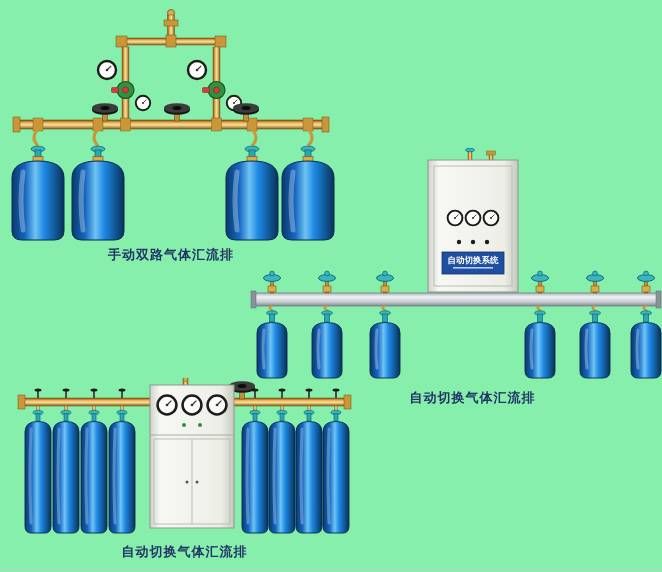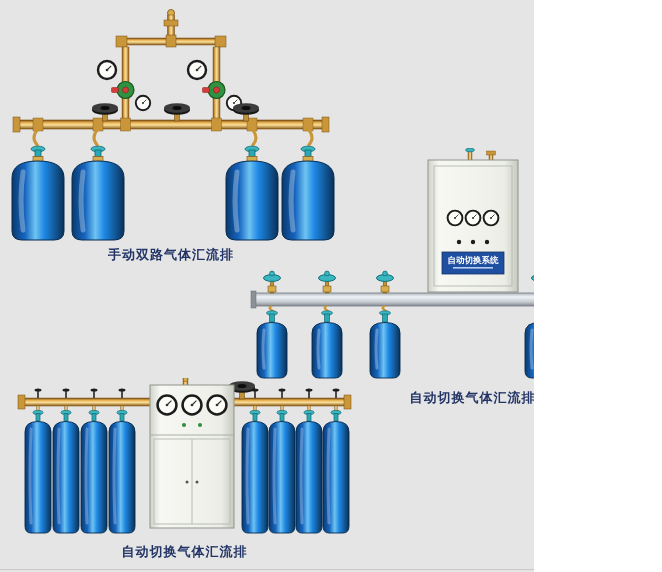--- a/index.html
+++ b/index.html
@@ -1,17 +1,17 @@
 <!DOCTYPE html>
 <html><head>
 <meta charset="utf-8">
 <style>
   html,body{margin:0;padding:0;background:#fff;}
   body{font-family:"Liberation Sans",sans-serif;}
-  #stage{position:relative;width:534px;height:572px;background:#e5e5e5;overflow:hidden;}
+  #stage{position:relative;width:662px;height:572px;background:#86efac;overflow:hidden;}
   .product{position:absolute;display:block;}
   .caption{
     position:absolute;text-align:center;font-weight:bold;font-size:13px;
     color:#223366;letter-spacing:1px;font-family:"Liberation Sans",sans-serif;
     white-space:nowrap;
   }
   #cap1{left:6px;top:246px;width:330px;}
   #cap2{left:350px;top:389px;width:245px;}
   #cap3{left:12px;top:543px;width:345px;}
   #bottom-rule{position:absolute;left:0;top:569px;width:662px;height:1px;background:#c9c9c9;}

